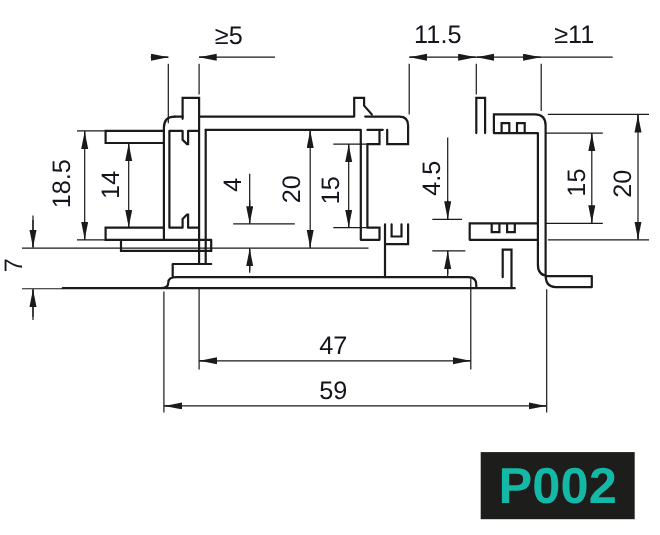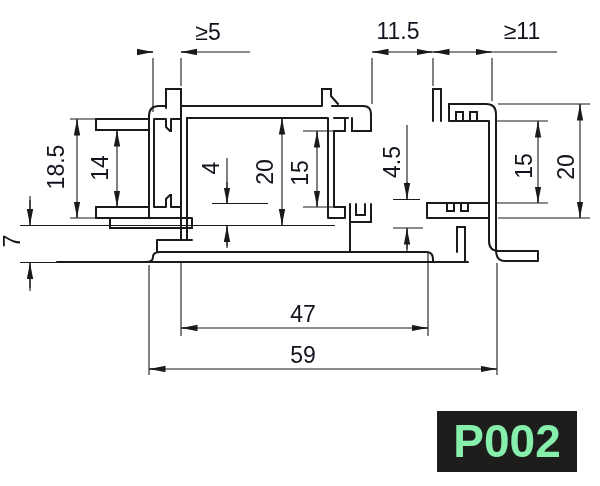--- a/index.html
+++ b/index.html
@@ -4,21 +4,21 @@
 <style>
   html,body{margin:0;padding:0;background:#ffffff;}
   #stage{position:relative;width:600px;height:486px;background:#ffffff;overflow:hidden;
          font-family:"Liberation Sans",sans-serif;}
   #stage svg{position:absolute;left:0;top:0;}
   .profile{fill:none;stroke:#1a1a1a;stroke-width:2;stroke-linecap:round;stroke-linejoin:miter;}
   .thin{fill:none;stroke:#1a1a1a;stroke-width:1.1;stroke-linecap:butt;}
   .arr{stroke:#1a1a1a;stroke-width:1.1;}
   .dimtext{font-family:"Liberation Sans",sans-serif;font-size:23px;fill:#14141e;}
   #badge{position:absolute;left:437px;top:411px;width:140px;height:61px;background:#1d1d1b;
-         color:#86efac;font-weight:bold;font-size:46px;line-height:60px;text-align:center;
+         color:#14b8a6;font-weight:bold;font-size:46px;line-height:60px;text-align:center;
          font-family:"Liberation Sans",sans-serif;}
 </style>
 </head>
 <body>
 
 <div id="stage">
   <svg width="600" height="486" viewBox="0 0 600 486">
     <defs>
       <marker id="arrow" markerUnits="userSpaceOnUse" markerWidth="17" markerHeight="7" refX="16" refY="3.2" orient="auto">
         <path d="M0,0 L16,3.2 L0,6.4 Z" fill="#1a1a1a"></path>

